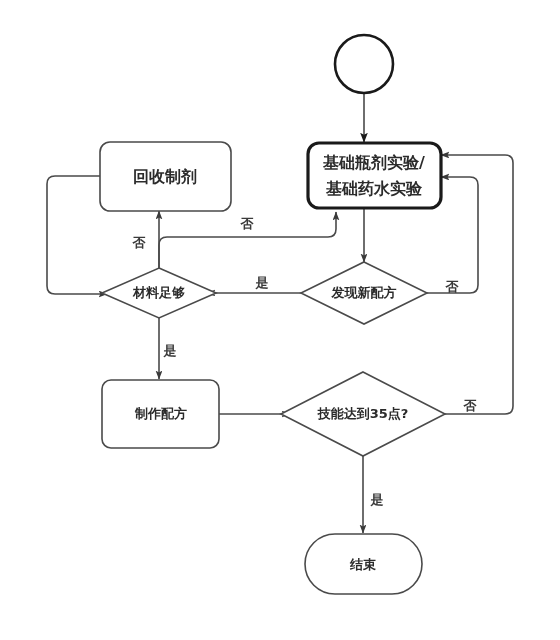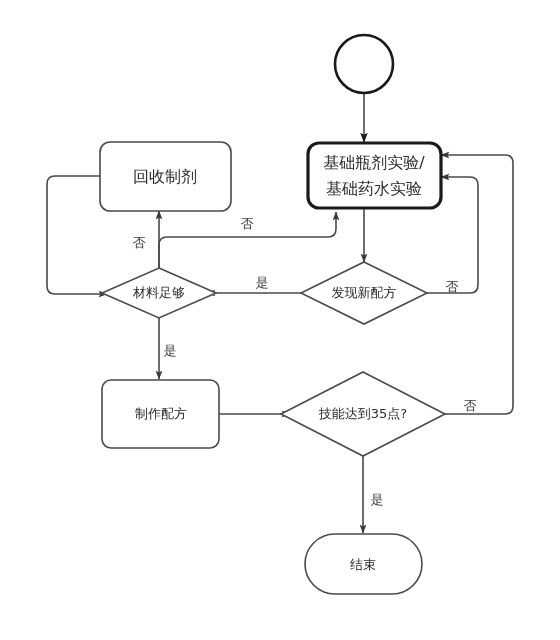--- a/index.html
+++ b/index.html
@@ -11,20 +11,21 @@
     width: 560px;
     height: 640px;
     font-family: "DejaVu Sans", "Liberation Sans", sans-serif;
     overflow: hidden;
   }
   #flow-root {
     position: relative;
     width: 560px;
     height: 640px;
     background: #ffffff;
+    font-weight: bold;
   }
   svg#flow-svg {
     position: absolute;
     left: 0;
     top: 0;
     width: 560px;
     height: 640px;
     display: block;
   }
   .node-text {

